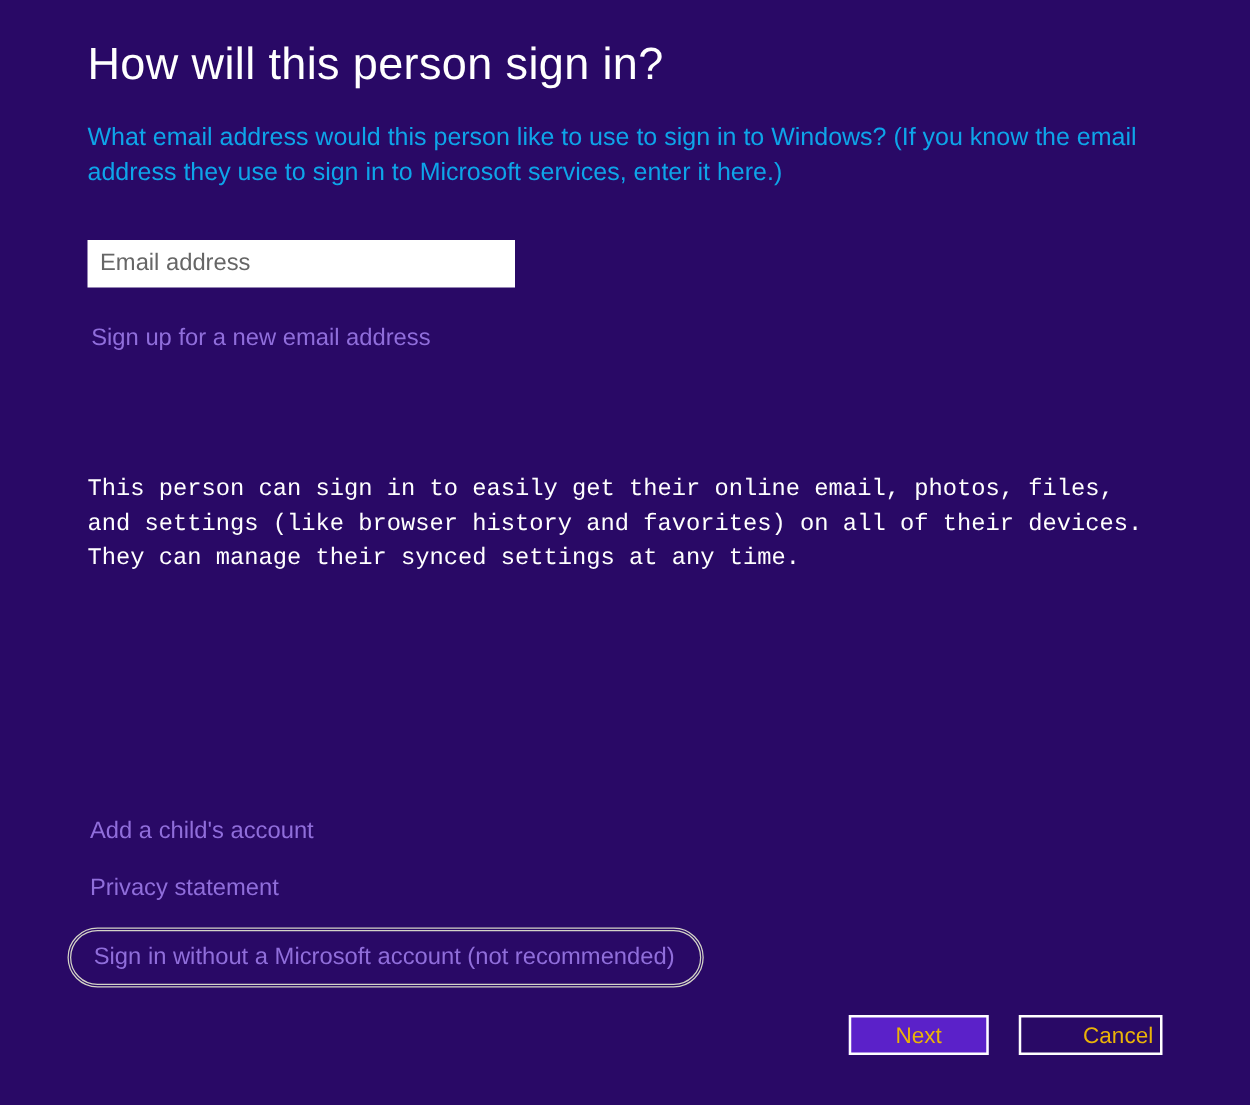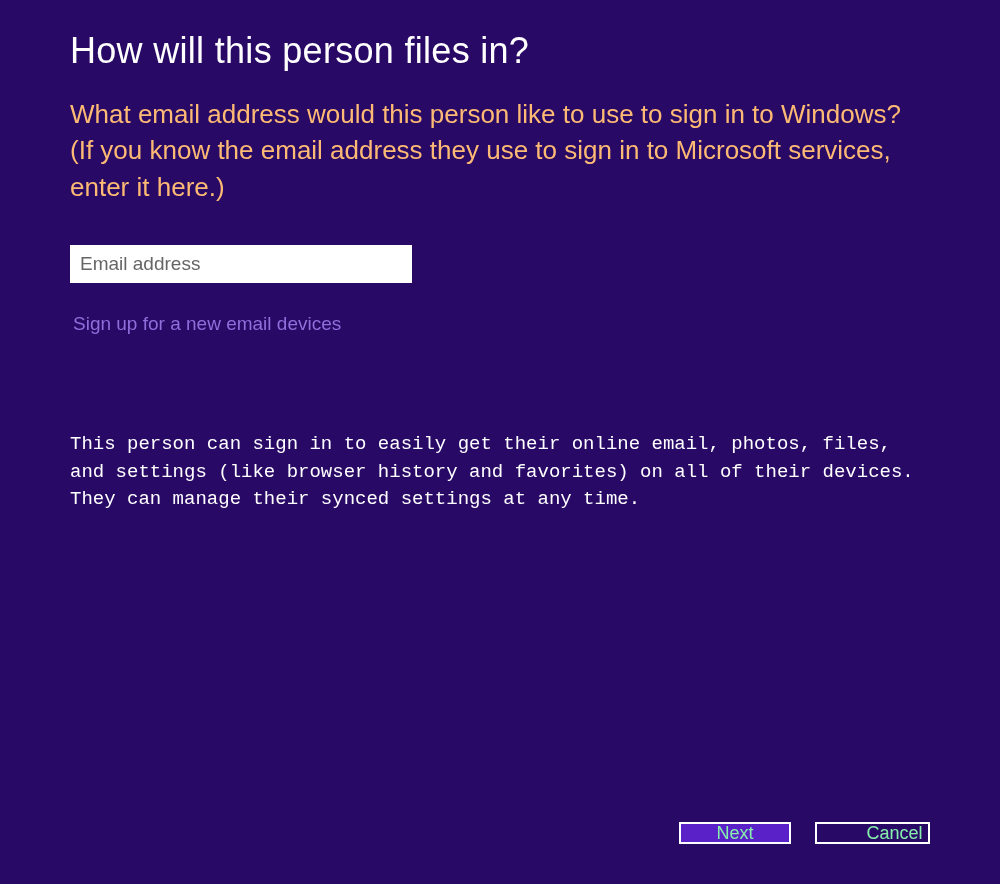--- a/index.html
+++ b/index.html
@@ -27,23 +27,23 @@
     
     .page-title {
       font-size: 36px;
       font-weight: 300;
       color: #ffffff;
       margin-bottom: 24px;
       letter-spacing: 0.3px;
     }
     
     .description-text {
-      font-size: 26px;
+      font-size: 20px;
       font-weight: 400;
-      color: #fdba74;
+      color: #0ea5e9;
       line-height: 1.4;
       margin-bottom: 40px;
       max-width: 860px;
     }
     
     .email-input {
       width: 342px;
       height: 38px;
       background-color: #ffffff;
       border: none;
@@ -114,24 +114,24 @@
     .button-row {
       display: flex;
       justify-content: flex-end;
       gap: 24px;
       margin-top: 22px;
       padding-right: 0;
     }
     
     .btn {
       width: 112px;
-      height: 22px;
+      height: 32px;
       border: 2px solid #ffffff;
       background-color: transparent;
-      color: #86efac;
+      color: #eab308;
       font-size: 18px;
       font-weight: 400;
       font-family: "Segoe UI", Arial, sans-serif;
       cursor: pointer;
       display: flex;
       align-items: center;
       justify-content: center;
     }
     
     .btn-primary {
@@ -141,32 +141,45 @@
     
     .cancel-btn {
       width: 115px;
       padding-left: 44px;
     }
   </style>
 </head>
 <body>
 
 <div class="container">
-  <h1 class="page-title">How will this person files in?</h1>
+  <h1 class="page-title">How will this person sign in?</h1>
 
   <p class="description-text">What email address would this person like to use to sign in to Windows? (If you know the email address they use to sign in to Microsoft services, enter it here.)</p>
 
   <input type="text" class="email-input" placeholder="Email address" style="">
 
   <div>
-    <span class="link signup-link">Sign up for a new email devices</span>
+    <span class="link signup-link">Sign up for a new email address</span>
   </div>
 
   <p class="info-text" style="margin-top:48px;">This person can sign in to easily get their online email, photos, files, and settings (like browser history and favorites) on all of their devices. They can manage their synced settings at any time.</p>
 
   <div class="bottom-section">
+    <div class="bottom-links">
+      <div class="bottom-link-item">
+        <span class="link">Add a child's account</span>
+      </div>
+      <div class="bottom-link-item">
+        <span class="link">Privacy statement</span>
+      </div>
+      <div>
+        <div class="highlighted-link-wrapper">
+          <span class="link">Sign in without a Microsoft account (not recommended)</span>
+        </div>
+      </div>
+    </div>
 
     <div class="button-row">
       <button class="btn btn-primary">Next</button>
       <button class="btn cancel-btn">Cancel</button>
     </div>
   </div>
 </div>
 
 </body></html>

